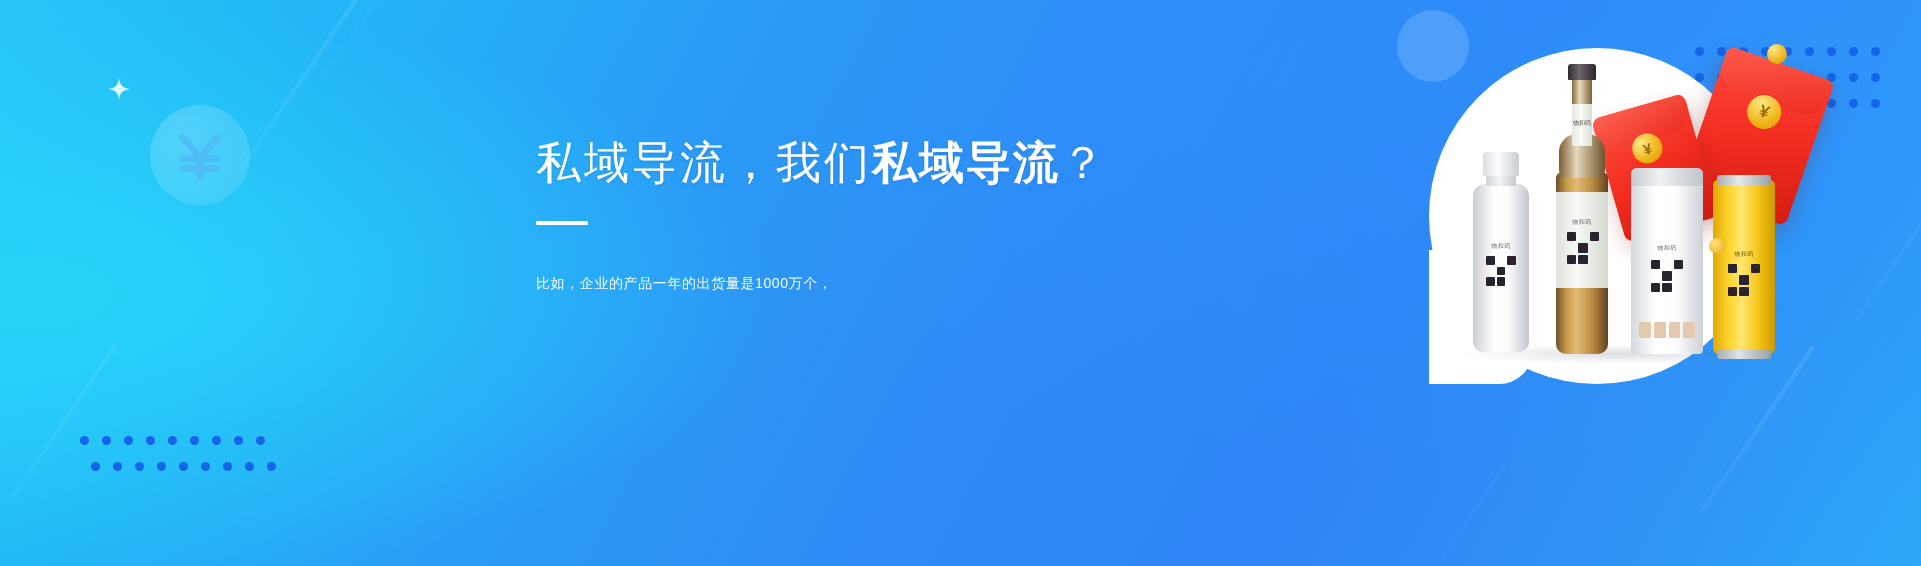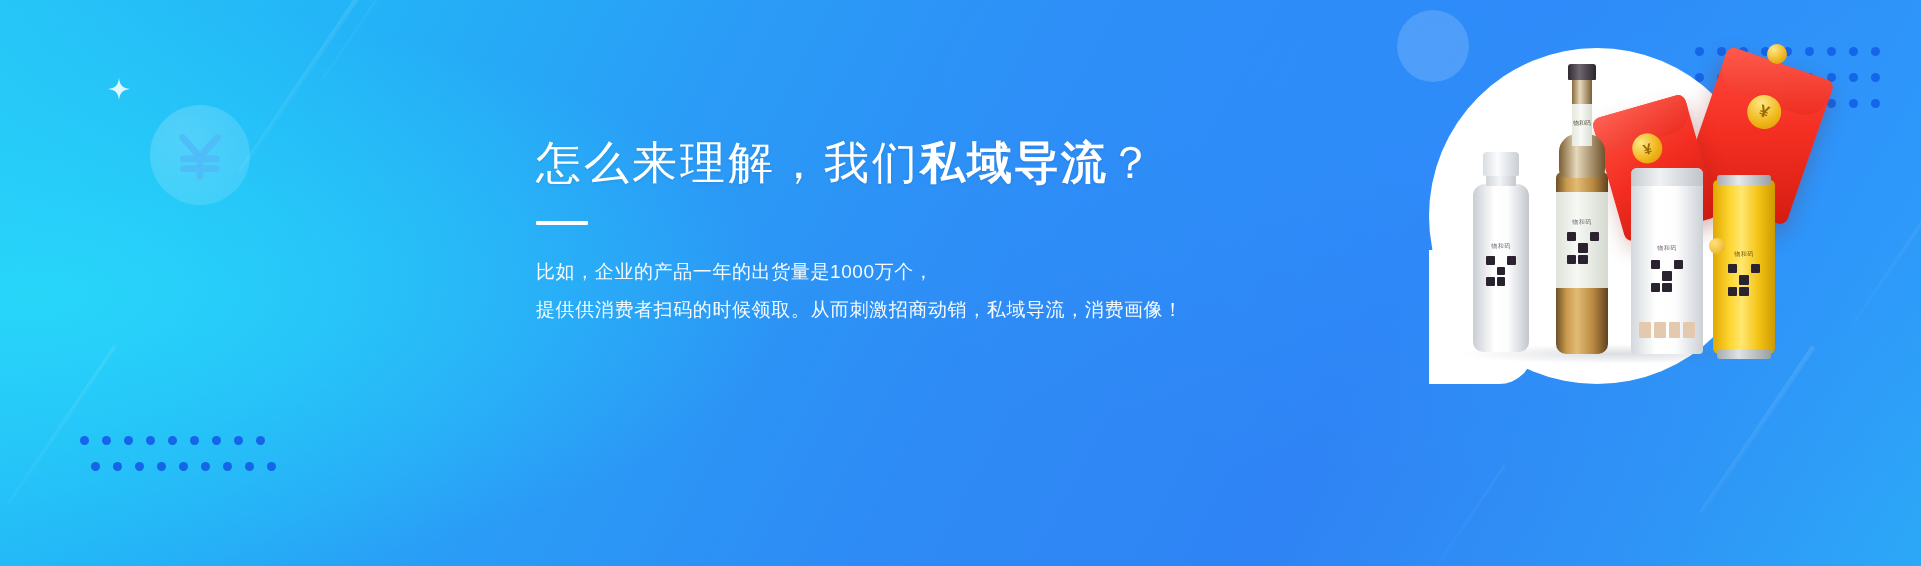--- a/index.html
+++ b/index.html
@@ -48,21 +48,21 @@
   #dots-bl .r2{ transform:translateX(11px); }
 
   
   .copy{ position:absolute; left:536px; top:136px; width:760px; color:#fff; }
   .headline{
     font-size:45px; line-height:1.18; font-weight:300; letter-spacing:3px;
     white-space:nowrap; text-shadow:0 1px 3px rgba(0,40,90,.12);
   }
   .headline b{ font-weight:700; letter-spacing:2px; }
   .rule{ width:52px; height:4px; background:#ffffff; margin:32px 0 0 0; border-radius:1px; }
-  .body{ margin-top:28px; font-size:19px; line-height:2.0; letter-spacing:.6px; font-weight:400; color:#f4fbff; }
+  .body{ margin-top:44px; font-size:14px; line-height:2.0; letter-spacing:.6px; font-weight:400; color:#f4fbff; }
   .body p{ white-space:nowrap; }
 
   
   .scene{ position:absolute; right:118px; top:20px; width:420px; height:430px; }
   .disc{
     position:absolute; left:46px; top:28px; width:336px; height:336px;
     background:#fff; border-radius:50%;
   }
   .tail{
     position:absolute; left:46px; top:230px; width:104px; height:134px;
@@ -201,25 +201,24 @@
       <i class="r2"></i>
       <i class="r2"></i>
       <i class="r2"></i>
       <i class="r2"></i>
       <i class="r2"></i>
       <i class="r2"></i>
       <i class="r2"></i>
   </div>
 
   <div class="copy">
-    <div class="headline"><span>怎么来理解，我们</span><b>私域导流</b><span>？</span></div>
+    <div class="headline"><span>私域导流，我们</span><b>私域导流</b><span>？</span></div>
     <div class="rule"></div>
     <div class="body">
       <p>比如，企业的产品一年的出货量是1000万个，</p>
-      <p>提供供消费者扫码的时候领取。从而刺激招商动销，私域导流，消费画像！</p>
     </div>
   </div>
 
   <div class="scene">
     <div class="halo"></div>
     <div class="disc"></div>
     <div class="tail"></div>
 
     <div class="shadow"></div>
 

